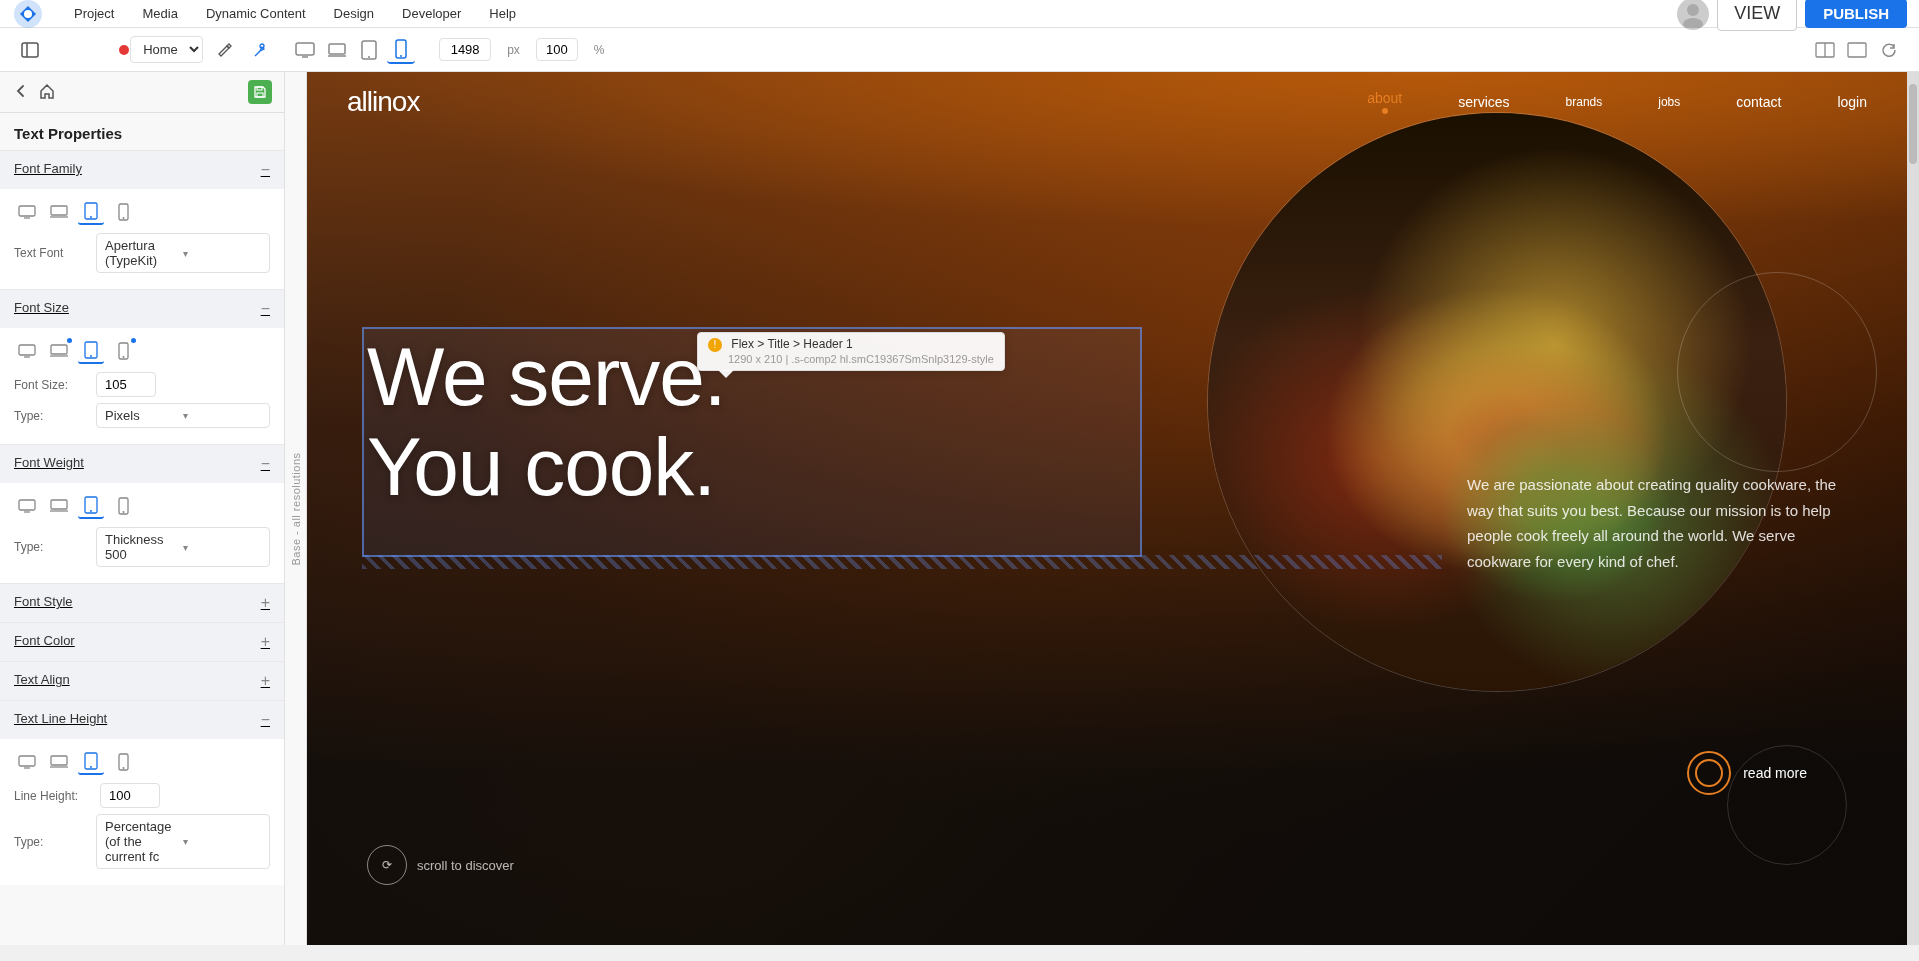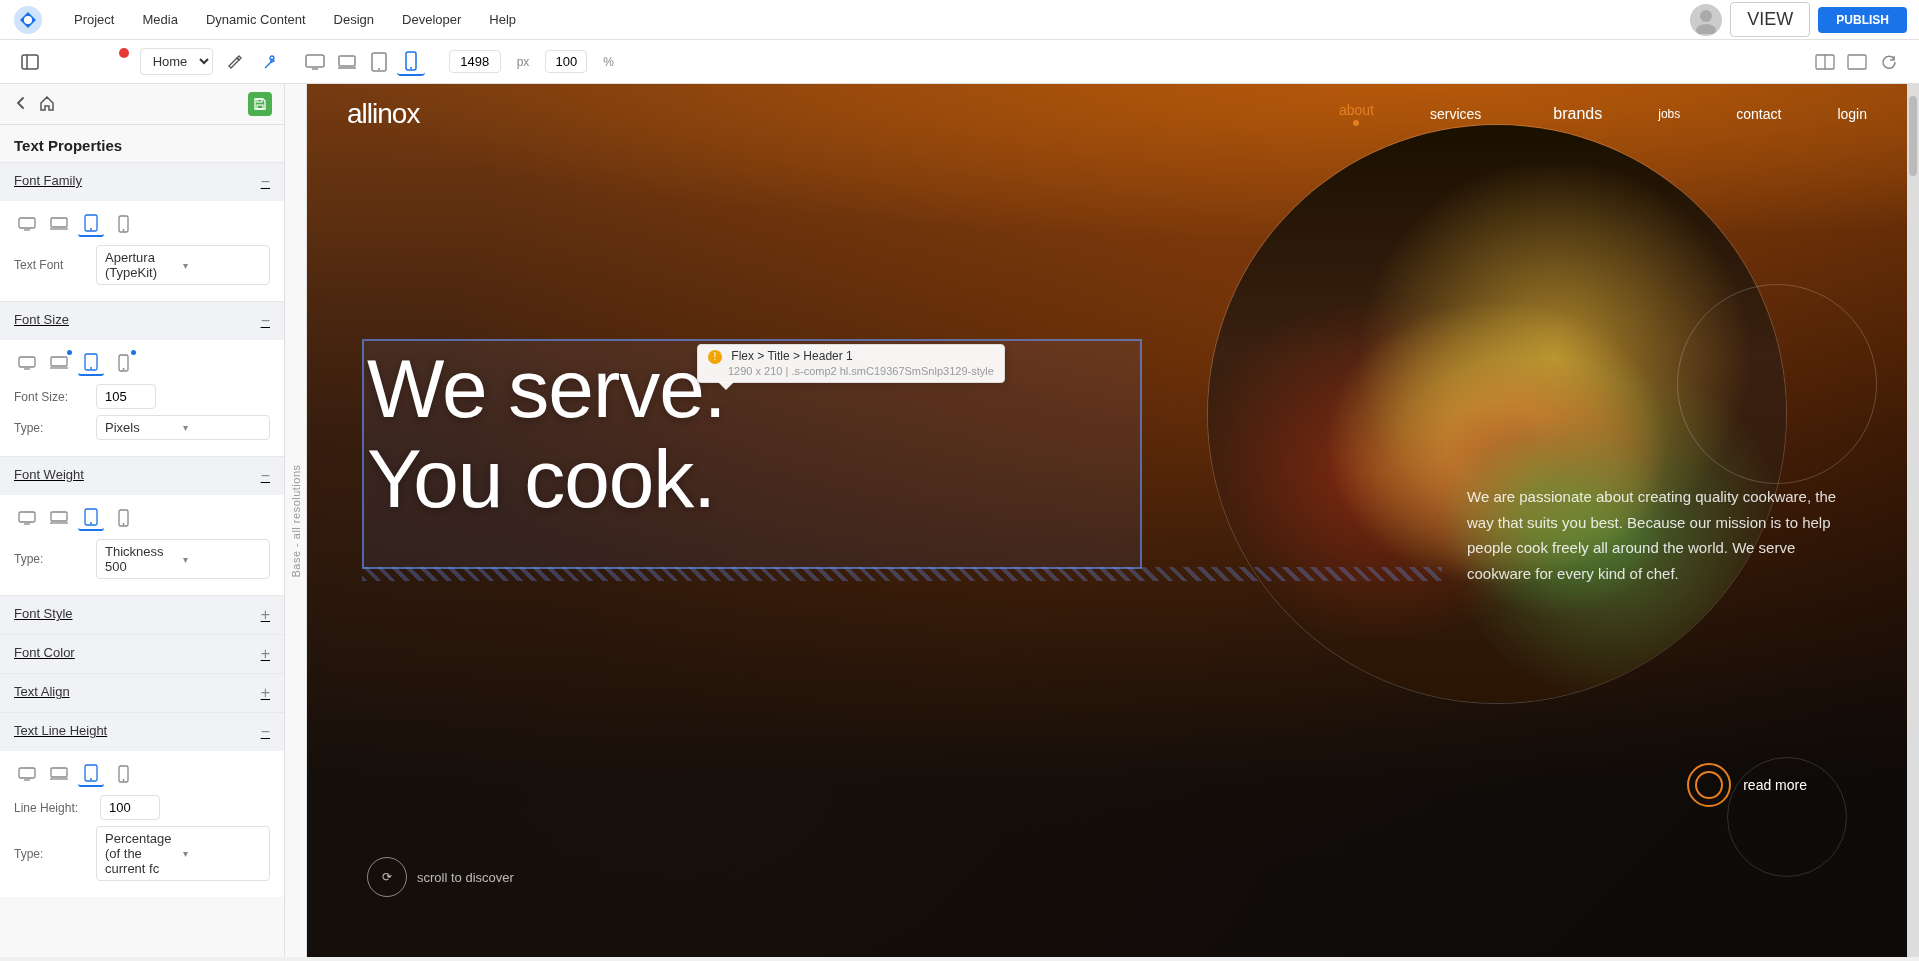--- a/index.html
+++ b/index.html
@@ -1,47 +1,47 @@
 <!DOCTYPE html>
 <html><head>
   <meta charset="utf-8">
   <style>
     * { box-sizing: border-box; margin: 0; padding: 0; }
     body { font-family: -apple-system, BlinkMacSystemFont, 'Segoe UI', sans-serif; font-size: 13px; background: #f0f0f0; overflow: hidden; }
 
     
     .top-bar {
-      display: flex; align-items: center; height: 40px;
+      display: flex; align-items: center; height: 28px;
       background: #fff; border-bottom: 1px solid #e0e0e0;
       padding: 0 12px; gap: 0;
     }
     .top-bar .logo { width: 32px; height: 32px; margin-right: 16px; }
     .top-bar .logo svg { width: 32px; height: 32px; }
     .top-bar .menu-item {
       padding: 6px 14px; font-size: 13px; color: #333; cursor: pointer;
       border-radius: 4px;
     }
     .top-bar .spacer { flex: 1; }
     .top-bar .avatar { width: 32px; height: 32px; border-radius: 50%; background: #ccc; margin-right: 8px; overflow: hidden; display: flex; align-items: center; justify-content: center; }
     .top-bar .btn-view {
       padding: 6px 16px; background: #fff; border: 1px solid #ccc;
       border-radius: 4px; font-size: 18px; cursor: pointer; color: #333; margin-right: 8px;
     }
     .top-bar .btn-publish {
       padding: 6px 18px; background: #1a73e8; border: none;
-      border-radius: 4px; font-size: 12px; cursor: pointer; color: #fff; font-weight: 600;
+      border-radius: 4px; font-size: 15px; cursor: pointer; color: #fff; font-weight: 600;
     }
 
     
     .second-bar {
       display: flex; align-items: center; height: 44px;
       background: #fff; border-bottom: 1px solid #e0e0e0; padding: 0 16px; gap: 8px;
     }
     .second-bar .page-selector {
-      display: flex; align-items: flex-start; gap: 11px;
+      display: flex; align-items: center; gap: 1px;
     }
     .second-bar .dot { width: 10px; height: 10px; border-radius: 50%; background: #e53935; }
     .second-bar select {
       border: 1px solid #e0e0e0; border-radius: 4px; padding: 4px 8px;
       font-size: 13px; background: #fff; color: #333;
     }
     .second-bar .icon-btn {
       width: 28px; height: 28px; display: flex; align-items: center; justify-content: center;
       cursor: pointer; border-radius: 4px; color: #555;
     }
@@ -643,21 +643,21 @@
         <div style="position:absolute;top:0;left:0;right:0;height:160px;background:radial-gradient(ellipse at 70% 0%, rgba(200,100,10,0.7) 0%, transparent 70%);"></div>
 
         <div class="site-nav">
           <div class="site-logo" style="font-family: 'Helvetica Neue', sans-serif; font-weight:300; letter-spacing:-1px;">allinox</div>
           <div class="nav-links">
             <div style="text-align:center; cursor:pointer;">
               <div style="font-size:14px; color:#e67e22;">about</div>
               <div class="active-dot"></div>
             </div>
             <div style="font-size:14px; color:#fff; cursor:pointer;">services</div>
-            <div style="font-size:16px; color:#fff; cursor:pointer;margin-left:16px;">brands</div>
+            <div style="font-size:12px; color:#fff; cursor:pointer;">brands</div>
             <div style="font-size:12px; color:#fff; cursor:pointer;">jobs</div>
             <div style="font-size:14px; color:#fff; cursor:pointer;">contact</div>
           </div>
           <div class="nav-login">login</div>
         </div>
 
         <div class="circle-img">
           <div class="food-circle">
 
             <div style="position:absolute;top:30%;left:20%;width:60%;height:50%;background:radial-gradient(ellipse,rgba(220,180,60,0.7) 20%,transparent 70%);"></div>

